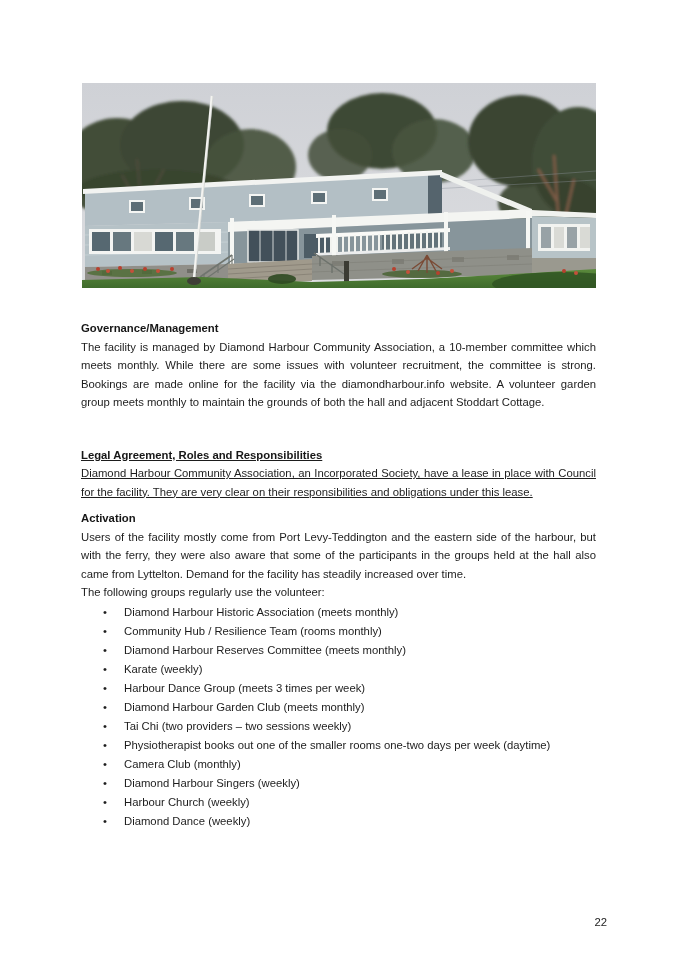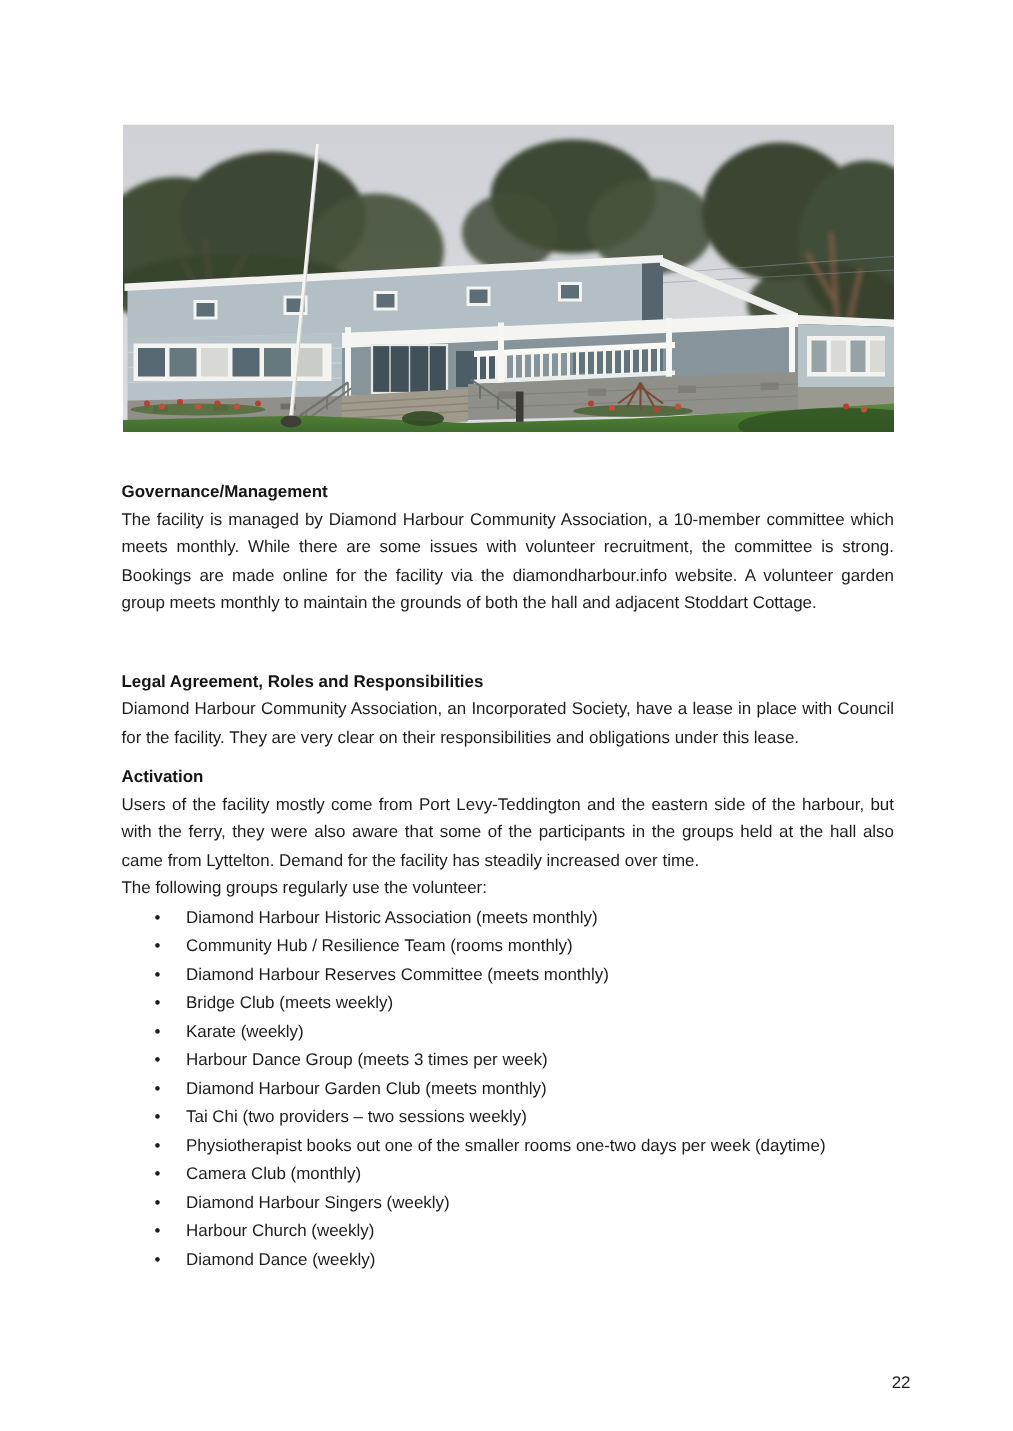--- a/index.html
+++ b/index.html
@@ -7,21 +7,21 @@
     position:relative;width:675px;height:954px;background:#ffffff;
     font-family:"Liberation Sans",sans-serif;color:#1d1d1d;overflow:hidden;margin-top:20px;
   }
   .photo{margin:63px 0 0 82px;width:514px;height:205px;padding:0;}
   .photo svg{display:block;}
   .content{margin-left:81px;width:515px;font-size:11.3px;line-height:18.5px;}
   .content h2{font-size:11.3px;line-height:18.5px;font-weight:bold;margin:0;color:#161616;}
   .content p{margin:0;}
   .just{text-align:justify;}
   .sec-governance{margin-top:31px;}
-  .sec-legal{margin-top:34px;}
+  .sec-legal{margin-top:34px;text-decoration:underline;}
   .sec-activation{margin-top:8px;}
   ul.groups{list-style:none;margin:1px 0 0 0;padding:0;}
   ul.groups li{position:relative;padding-left:43px;line-height:19px;}
   ul.groups li::before{content:"\2022";position:absolute;left:22px;top:0;}
   .page-number{position:absolute;top:893px;right:68px;width:60px;text-align:right;font-size:11.3px;line-height:18px;}
 </style>
 </head>
 <body>
 
 <div class="page">
@@ -196,21 +196,20 @@
     </section>
 
     <section class="sec-activation">
       <h2>Activation</h2>
       <p class="just">Users of the facility mostly come from Port Levy-Teddington and the eastern side of the harbour, but with the ferry, they were also aware that some of the participants in the groups held at the hall also came from Lyttelton. Demand for the facility has steadily increased over time.</p>
       <p>The following groups regularly use the volunteer:</p>
       <ul class="groups">
         <li>Diamond Harbour Historic Association (meets monthly)</li>
         <li>Community Hub / Resilience Team (rooms monthly)</li>
         <li>Diamond Harbour Reserves Committee (meets monthly)</li>
-        <li>Bridge Club (meets weekly)</li>
         <li>Karate (weekly)</li>
         <li>Harbour Dance Group (meets 3 times per week)</li>
         <li>Diamond Harbour Garden Club (meets monthly)</li>
         <li>Tai Chi (two providers – two sessions weekly)</li>
         <li>Physiotherapist books out one of the smaller rooms one-two days per week (daytime)</li>
         <li>Camera Club (monthly)</li>
         <li>Diamond Harbour Singers (weekly)</li>
         <li>Harbour Church (weekly)</li>
         <li>Diamond Dance (weekly)</li>
       </ul>

